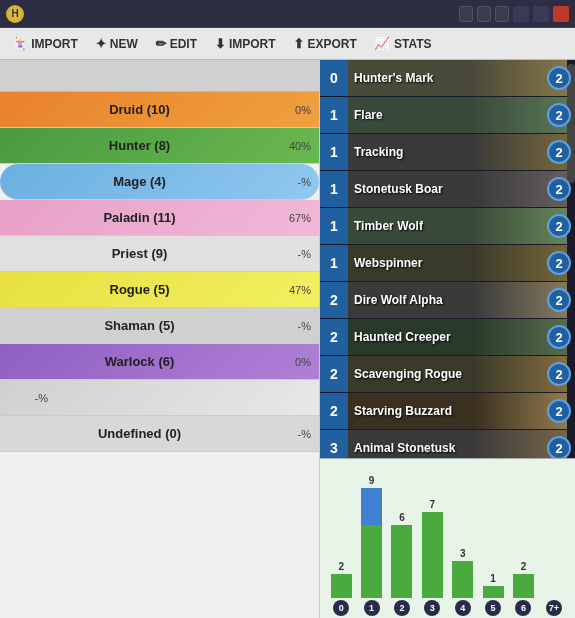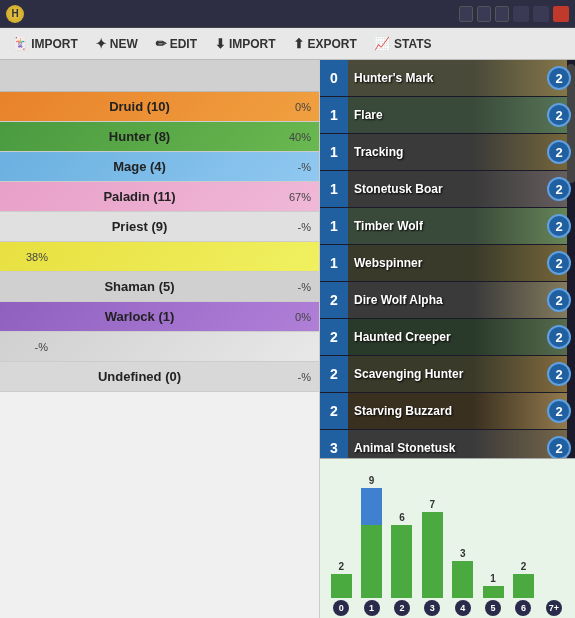--- a/index.html
+++ b/index.html
@@ -120,21 +120,21 @@
     .class-header .win-pct {
       font-size: 11px;
       color: #555;
       width: 40px;
       text-align: right;
     }
 
     .class-row {
       display: flex;
       align-items: center;
-      height: 30px;
+      height: 36px;
       padding: 0 8px;
       border-bottom: 1px solid #ccc;
       cursor: pointer;
     }
     .class-name {
       flex: 1;
       font-weight: bold;
       font-size: 13px;
       text-align: center;
       color: #222;
@@ -142,21 +142,21 @@
     .class-winpct {
       font-size: 11px;
       color: #444;
       width: 40px;
       text-align: right;
     }
 
     
     .druid { background: linear-gradient(135deg, #e8822a, #f0a040); }
     .hunter { background: linear-gradient(135deg, #4a9a40, #6ab850); justify-content: flex-end; }
-    .mage { background: linear-gradient(135deg, #6ab0e0, #90c8f0); }
+    .mage { background: linear-gradient(135deg, #6ab0e0, #90c8f0); border-radius: 18px; }
     .paladin { background: linear-gradient(135deg, #e8a0c8, #f0b8d8); }
     .priest { background: #e0e0e0; }
     .rogue { background: linear-gradient(135deg, #e8e040, #f0f060); }
     .shaman { background: #d0d0d0; }
     .warlock { background: linear-gradient(135deg, #9060c0, #b080d8); }
     .warrior { background: linear-gradient(135deg, #d0d0d0, #e8e8e8); }
     .undefined { background: #d8d8d8; }
 
     
     .right-panel {
@@ -379,28 +379,29 @@
   </div>
         <div class="class-row paladin">
     <span class="class-name">Paladin (11)</span>
     <span class="class-winpct">67%</span>
   </div>
         <div class="class-row priest">
     <span class="class-name">Priest (9)</span>
     <span class="class-winpct">-%</span>
   </div>
         <div class="class-row rogue">
-    <span class="class-winpct">38%</span>
+    <span class="class-name">Rogue (5)</span>
+    <span class="class-winpct">47%</span>
   </div>
         <div class="class-row shaman">
     <span class="class-name">Shaman (5)</span>
     <span class="class-winpct">-%</span>
   </div>
         <div class="class-row warlock">
-    <span class="class-name">Warlock (1)</span>
+    <span class="class-name">Warlock (6)</span>
     <span class="class-winpct">0%</span>
   </div>
         <div class="class-row warrior">
     <span class="class-winpct">-%</span>
   </div>
         <div class="class-row undefined">
     <span class="class-name">Undefined (0)</span>
     <span class="class-winpct">-%</span>
   </div>
       </div>
@@ -446,21 +447,21 @@
     <span class="card-name">Dire Wolf Alpha</span>
     <div class="card-count">2</div>
   </div>
             <div class="card-row" style="background: linear-gradient(to right, rgb(42, 58, 42) 60%, rgb(90, 112, 80) 100%);">
     <div class="card-cost">2</div>
     <span class="card-name">Haunted Creeper</span>
     <div class="card-count">2</div>
   </div>
             <div class="card-row" style="background: linear-gradient(to right, rgb(58, 58, 42) 60%, rgb(138, 112, 64) 100%);">
     <div class="card-cost">2</div>
-    <span class="card-name">Scavenging Hunter</span>
+    <span class="card-name">Scavenging Rogue</span>
     <div class="card-count">2</div>
   </div>
             <div class="card-row" style="background: linear-gradient(to right, rgb(58, 48, 32) 60%, rgb(154, 128, 80) 100%);">
     <div class="card-cost">2</div>
     <span class="card-name">Starving Buzzard</span>
     <div class="card-count">2</div>
   </div>
             <div class="card-row" style="background: linear-gradient(to right, rgb(58, 58, 58) 60%, rgb(122, 106, 74) 100%);">
     <div class="card-cost">3</div>
     <span class="card-name">Animal Stonetusk</span>

